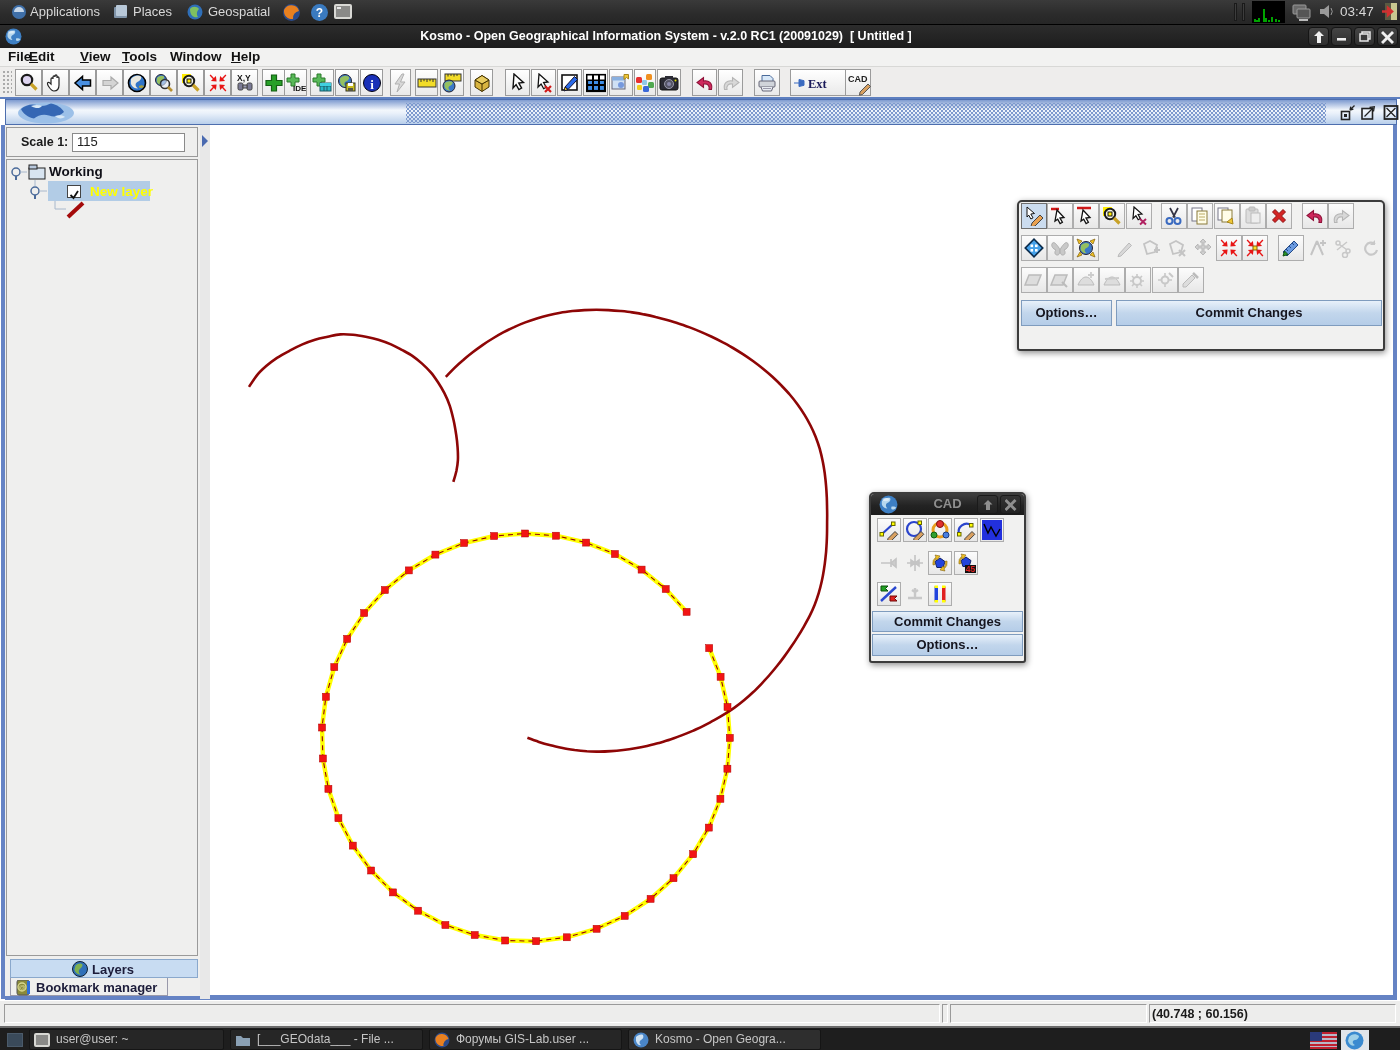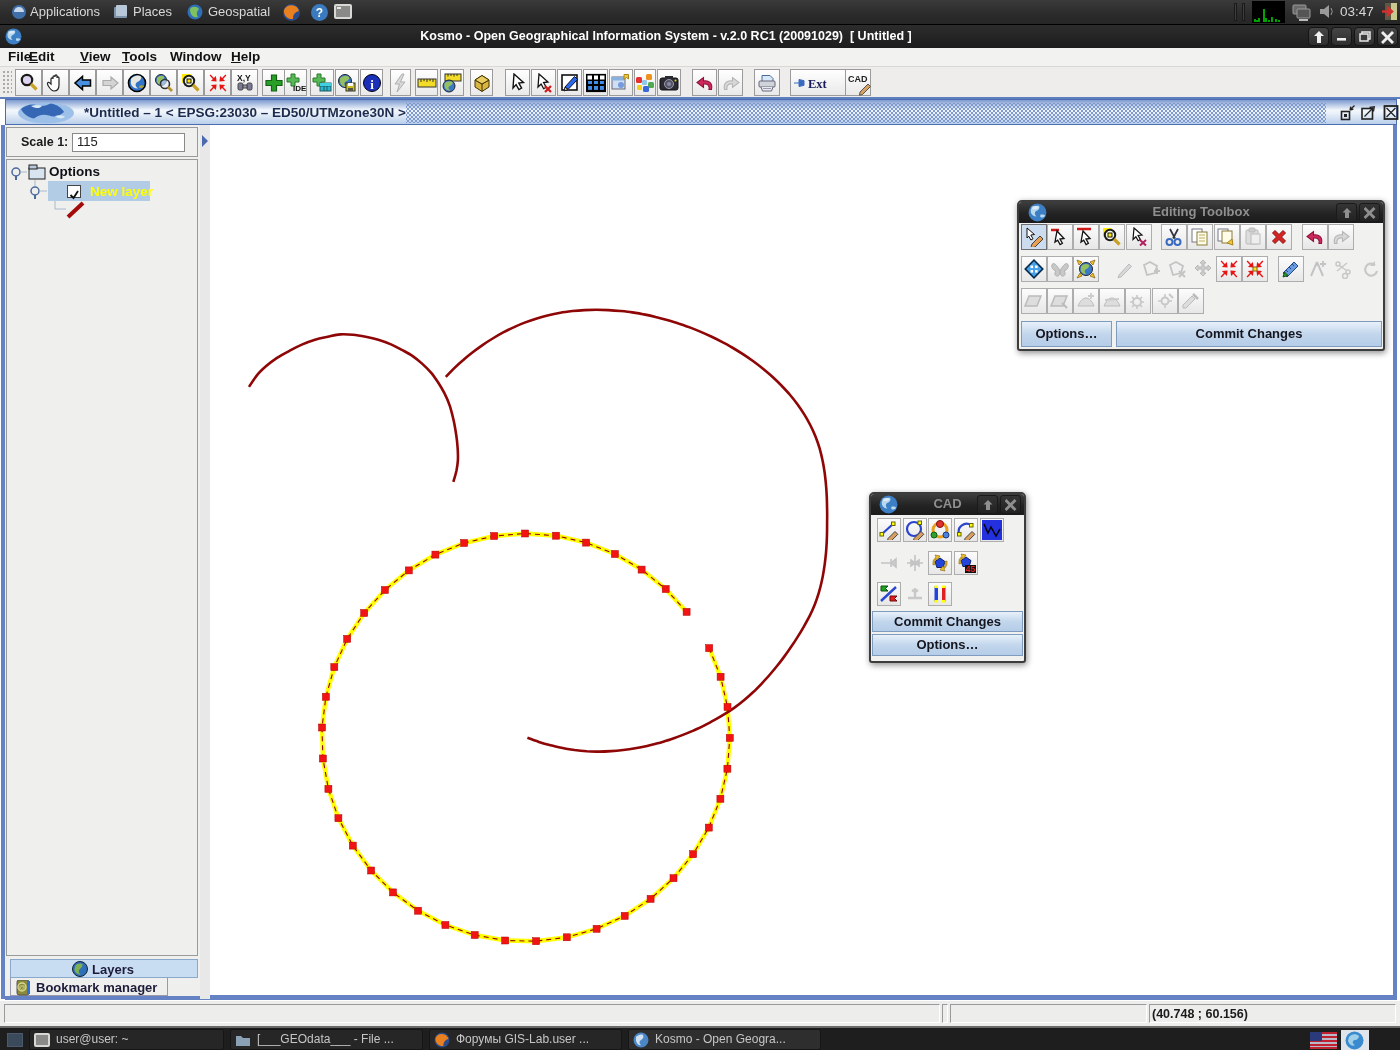--- a/index.html
+++ b/index.html
@@ -349,21 +349,20 @@
     </div>
 <div class="abs" id="blueline"></div>
 
 <div class="abs" id="iftitle">
   <svg style="position:absolute;left:11px;top:2px;" width="58" height="22">
         <ellipse cx="29" cy="11" rx="28" ry="10.5" fill="#9cc0e8"></ellipse>
         <path d="M4 7c5-4 11-5.5 17-3.5c5 1.5 9-.5 13-2c6 1 11 4.5 13 8.5c-4 4-9 5.5-15 3.5c-6-2-11 0-15 3c-6-1-11-5-13-9.5z" fill="#3567b4"></path>
         <path d="M14 4c4-1.5 8-1.5 11 0c-2 2.5-6 3-11 0z" fill="#d8e8f6"></path>
         <path d="M38 14c4-1 8-1 10 1c-3 2-7 2-10-1z" fill="#d8e8f6"></path>
       </svg>
-  <div id="iftext">*Untitled – 1 &lt; EPSG:23030 – ED50/UTMzone30N &gt;</div>
   <div id="ifdots"></div>
   <svg class="ifbtn" style="left:1334px;" width="17" height="17">
         <rect x="1.5" y="7.5" width="8" height="8" fill="none" stroke="#222" stroke-width="1.6"></rect>
         <rect x="4" y="10" width="3" height="3" fill="#222"></rect>
         <path d="M10 6l4.5-4.5M10 6l.8-3.4M10 6l3.4-.8" stroke="#222" stroke-width="1.3" fill="none"></path>
       </svg>
   <svg class="ifbtn" style="left:1354px;" width="17" height="17">
         <rect x="2" y="4.5" width="10.5" height="10.5" fill="none" stroke="#222" stroke-width="1.6"></rect>
         <path d="M4.5 12.5l8.5-8.5M13.5 7.5l.8-4.8-4.8.8" stroke="#222" stroke-width="1.3" fill="none"></path>
       </svg>
@@ -387,21 +386,21 @@
           <line x1="9" y1="16" x2="9" y2="20" stroke="#4a6a9a" stroke-width="2"></line>
       <line x1="13" y1="12" x2="20" y2="12" stroke="#a8b8cc"></line>
       <rect x="22" y="8" width="16" height="11" fill="#d8e4f0" stroke="#222"></rect>
           <rect x="22" y="5" width="8" height="4" fill="#b8c8dc" stroke="#222"></rect>
       <line x1="28" y1="20" x2="28" y2="26" stroke="#a8b8cc"></line>
       <circle cx="28" cy="31" r="4" fill="none" stroke="#4a6a9a" stroke-width="1.5"></circle>
           <line x1="28" y1="35" x2="28" y2="39" stroke="#4a6a9a" stroke-width="2"></line>
       <line x1="32" y1="31" x2="40" y2="31" stroke="#a8b8cc"></line>
       <path d="M48 39v10h11" fill="none" stroke="#a8b8cc"></path>
     </svg>
-    <div style="position:absolute;left:42px;top:4px;font-weight:bold;font-size:13.5px;color:#101018;">Options</div>
+    <div style="position:absolute;left:42px;top:4px;font-weight:bold;font-size:13.5px;color:#101018;">Working</div>
     <div style="position:absolute;left:41px;top:21px;width:102px;height:20px;background:#b2cce6;"></div>
     <div style="position:absolute;left:60px;top:25px;width:14px;height:13px;background:#fff;border:1px solid #444;"><svg width="12" height="11">
             <path d="M2.5 6l3 3 4.5-7" stroke="#111" stroke-width="1.8" fill="none"></path>
           </svg></div>
     <div style="position:absolute;left:83px;top:24px;font-weight:bold;font-size:13.5px;color:#ffff00;">New layer</div>
     <svg style="position:absolute;left:59px;top:41px;" width="20" height="18">
           <line x1="2" y1="16" x2="17" y2="2" stroke="#a40a0a" stroke-width="4"></line>
         </svg>
   </div>
   <div style="position:absolute;left:5px;top:834px;width:188px;height:19px;background:#c8dcf2;border:1px solid #8aa8cc;"></div>
@@ -469,34 +468,20 @@
           <rect x="582.6" y="539.1" width="7" height="7"></rect>
           <rect x="611.4" y="550.5" width="7" height="7"></rect>
           <rect x="638.1" y="566.1" width="7" height="7"></rect>
           <rect x="662.2" y="585.5" width="7" height="7"></rect>
           <rect x="683.1" y="608.4" width="7" height="7"></rect>
         </g>
 </svg>
 </div>
 
 <div class="fwin" style="left:1017px;top:200px;width:368px;height:151px;">
-  <div class="fwtitle">Editing Toolbox
-    <svg style="position:absolute;left:9px;top:1px;" width="19" height="19" viewBox="0 0 17 17">
-          <circle cx="8.5" cy="8.5" r="8" fill="#3d7fc4"></circle>
-          <path d="M2.5 5.5c2-2.5 5-3.5 7.5-2.8c.8 1.6-.3 3.5-2.2 4.2c-2.2 1-2 3.6-.2 5c-2.5.6-4.6-1.6-5.1-3.6z" fill="#b8d8ee"></path>
-          <path d="M11 10.5c1.8-.6 3.5-.3 4.4.8c-1 1.5-2.8 2.2-4.4 1.2z" fill="#b8d8ee"></path>
-          <ellipse cx="6" cy="4" rx="3" ry="1.5" fill="rgba(255,255,255,.5)"></ellipse>
-        </svg>
-    <div class="fwbtn" style="right:26px;"><svg width="12" height="12" style="margin-top:3px">
-            <path d="M6 1l4.5 4.5H8V11H4V5.5H1.5z" fill="#8f8f8f"></path>
-          </svg></div>
-    <div class="fwbtn" style="right:3px;"><svg width="12" height="12" style="margin-top:3px">
-            <path d="M1.5 0l4 4 4-4 2 2-4 4 4 4-2 2-4-4-4 4-2-2 4-4-4-4z" fill="#8f8f8f"></path>
-          </svg></div>
-  </div>
   <div id="etb-body" style="position:relative;width:100%;height:128px;">
     <div class="blueb" style="left:2px;top:98px;width:91px;height:26px;line-height:24px;">Options…</div>
     <div class="blueb" style="left:97px;top:98px;width:266px;height:26px;line-height:24px;">Commit Changes</div>
   <div class="ibtn sel" style="left: 2px; top: 1px; width: 26px; height: 26px;">
           <svg width="20" height="20" style="position:absolute;left:50%;top:50%;margin-left:-10px;margin-top:-10px;">
             <path d="M3 1l7.5 6.5-3.7.5 2.2 3.8-2.1 1.2-2.2-3.9L3 11z" fill="#fff" stroke="#111"></path>
             <path d="M8 17l8-8 3 3-8 8-4.2 1z" fill="#e8a050" stroke="#444"></path>
           </svg>
         </div>
         <div class="ibtn " style="left: 28.1px; top: 1px; width: 26px; height: 26px;">

